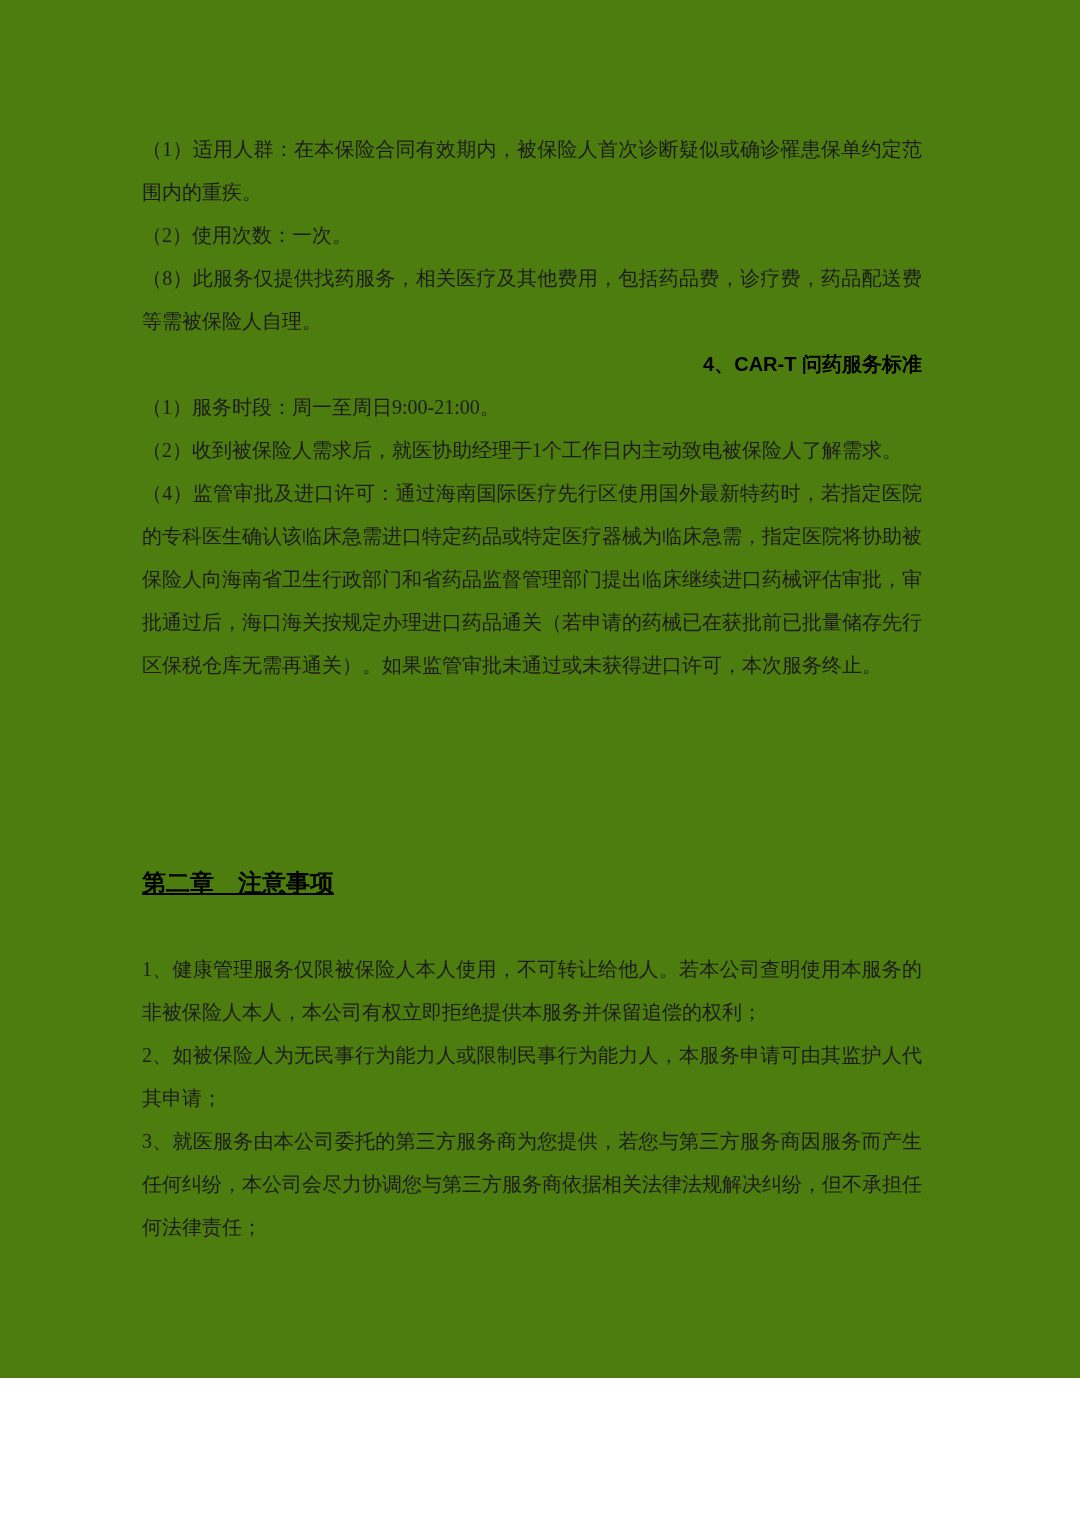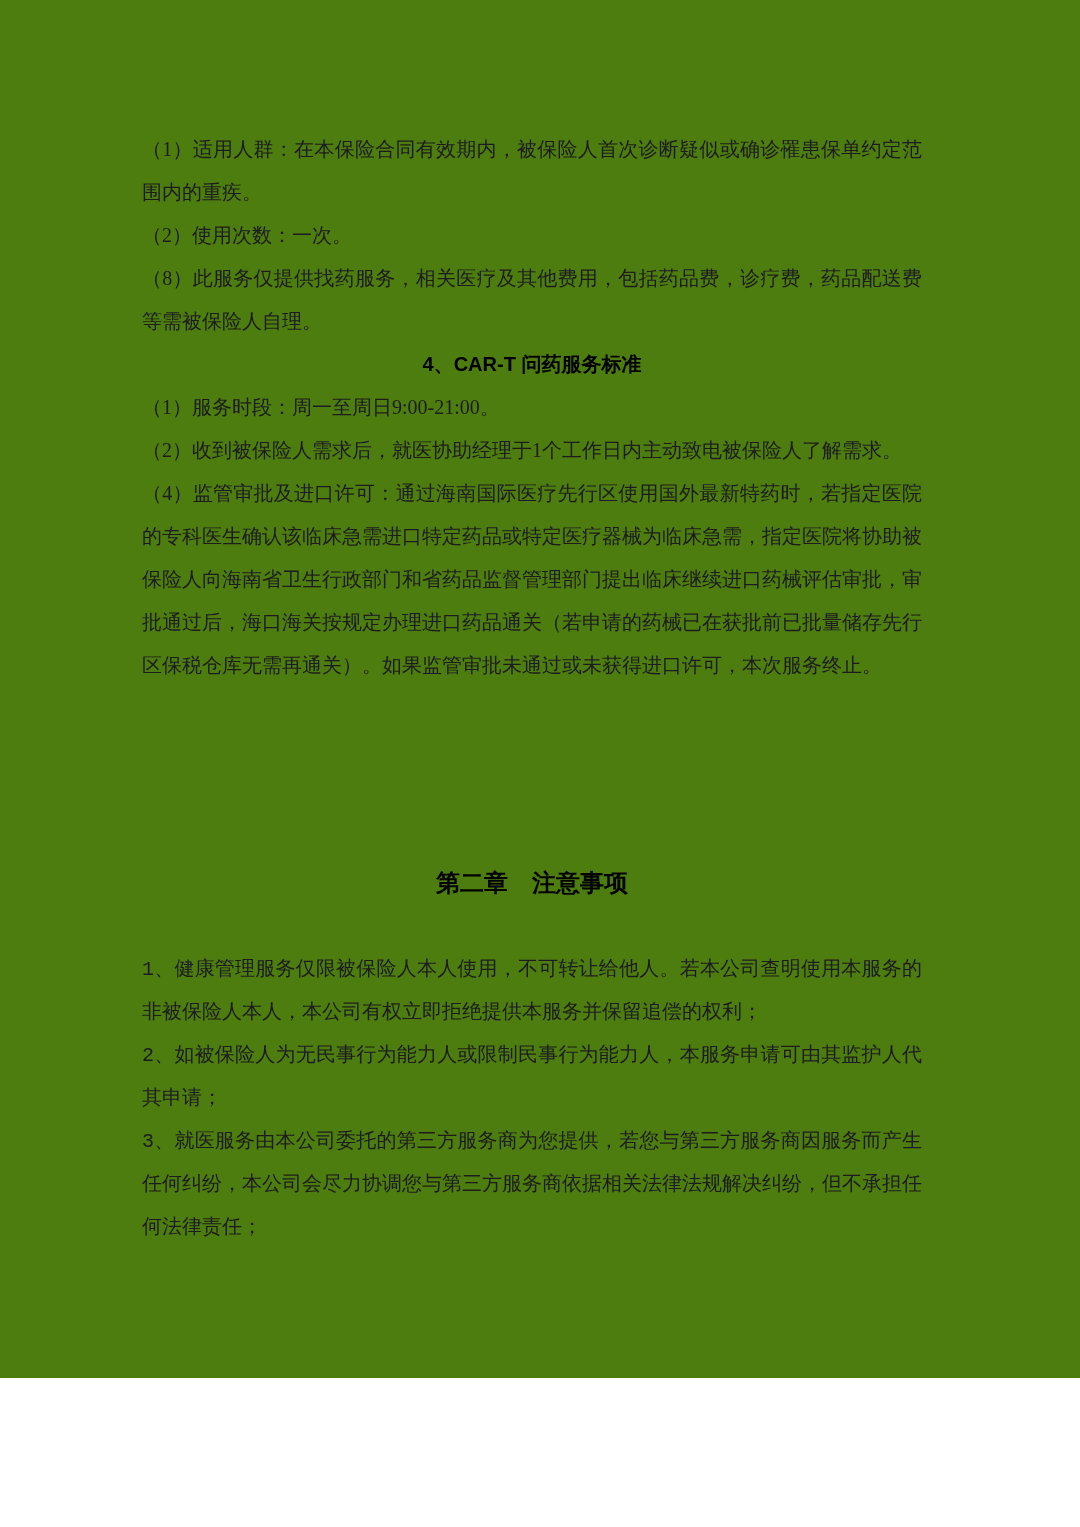--- a/index.html
+++ b/index.html
@@ -29,34 +29,34 @@
     text-align: justify;
     color: #1c1c1c;
   }
   h3.sub-heading {
     margin: 0;
     font-size: 20px;
     line-height: 43px;
     font-weight: bold;
     color: #000000;
     font-family: "Liberation Sans", "DejaVu Sans", sans-serif;
-    text-align: center;
+    text-align: right;
   }
   h2.chapter-heading {
     margin: 175px 0 0 0;
     font-size: 24px;
     line-height: 43px;
     font-weight: bold;
     color: #000000;
-    text-align: center;
+    text-align: left;
     font-family: "Liberation Serif", "DejaVu Serif", serif;
+    text-decoration: underline;
   }
   .notes-block {
     margin-top: 43px;
-    font-family: Liberation Mono, monospace;
   }
 </style>
 </head>
 <body>
 
 <div class="page">
   <div class="content">
 
     <p class="body-text">（1）适用人群：在本保险合同有效期内，被保险人首次诊断疑似或确诊罹患保单约定范围内的重疾。</p>
     <p class="body-text">（2）使用次数：一次。</p>

